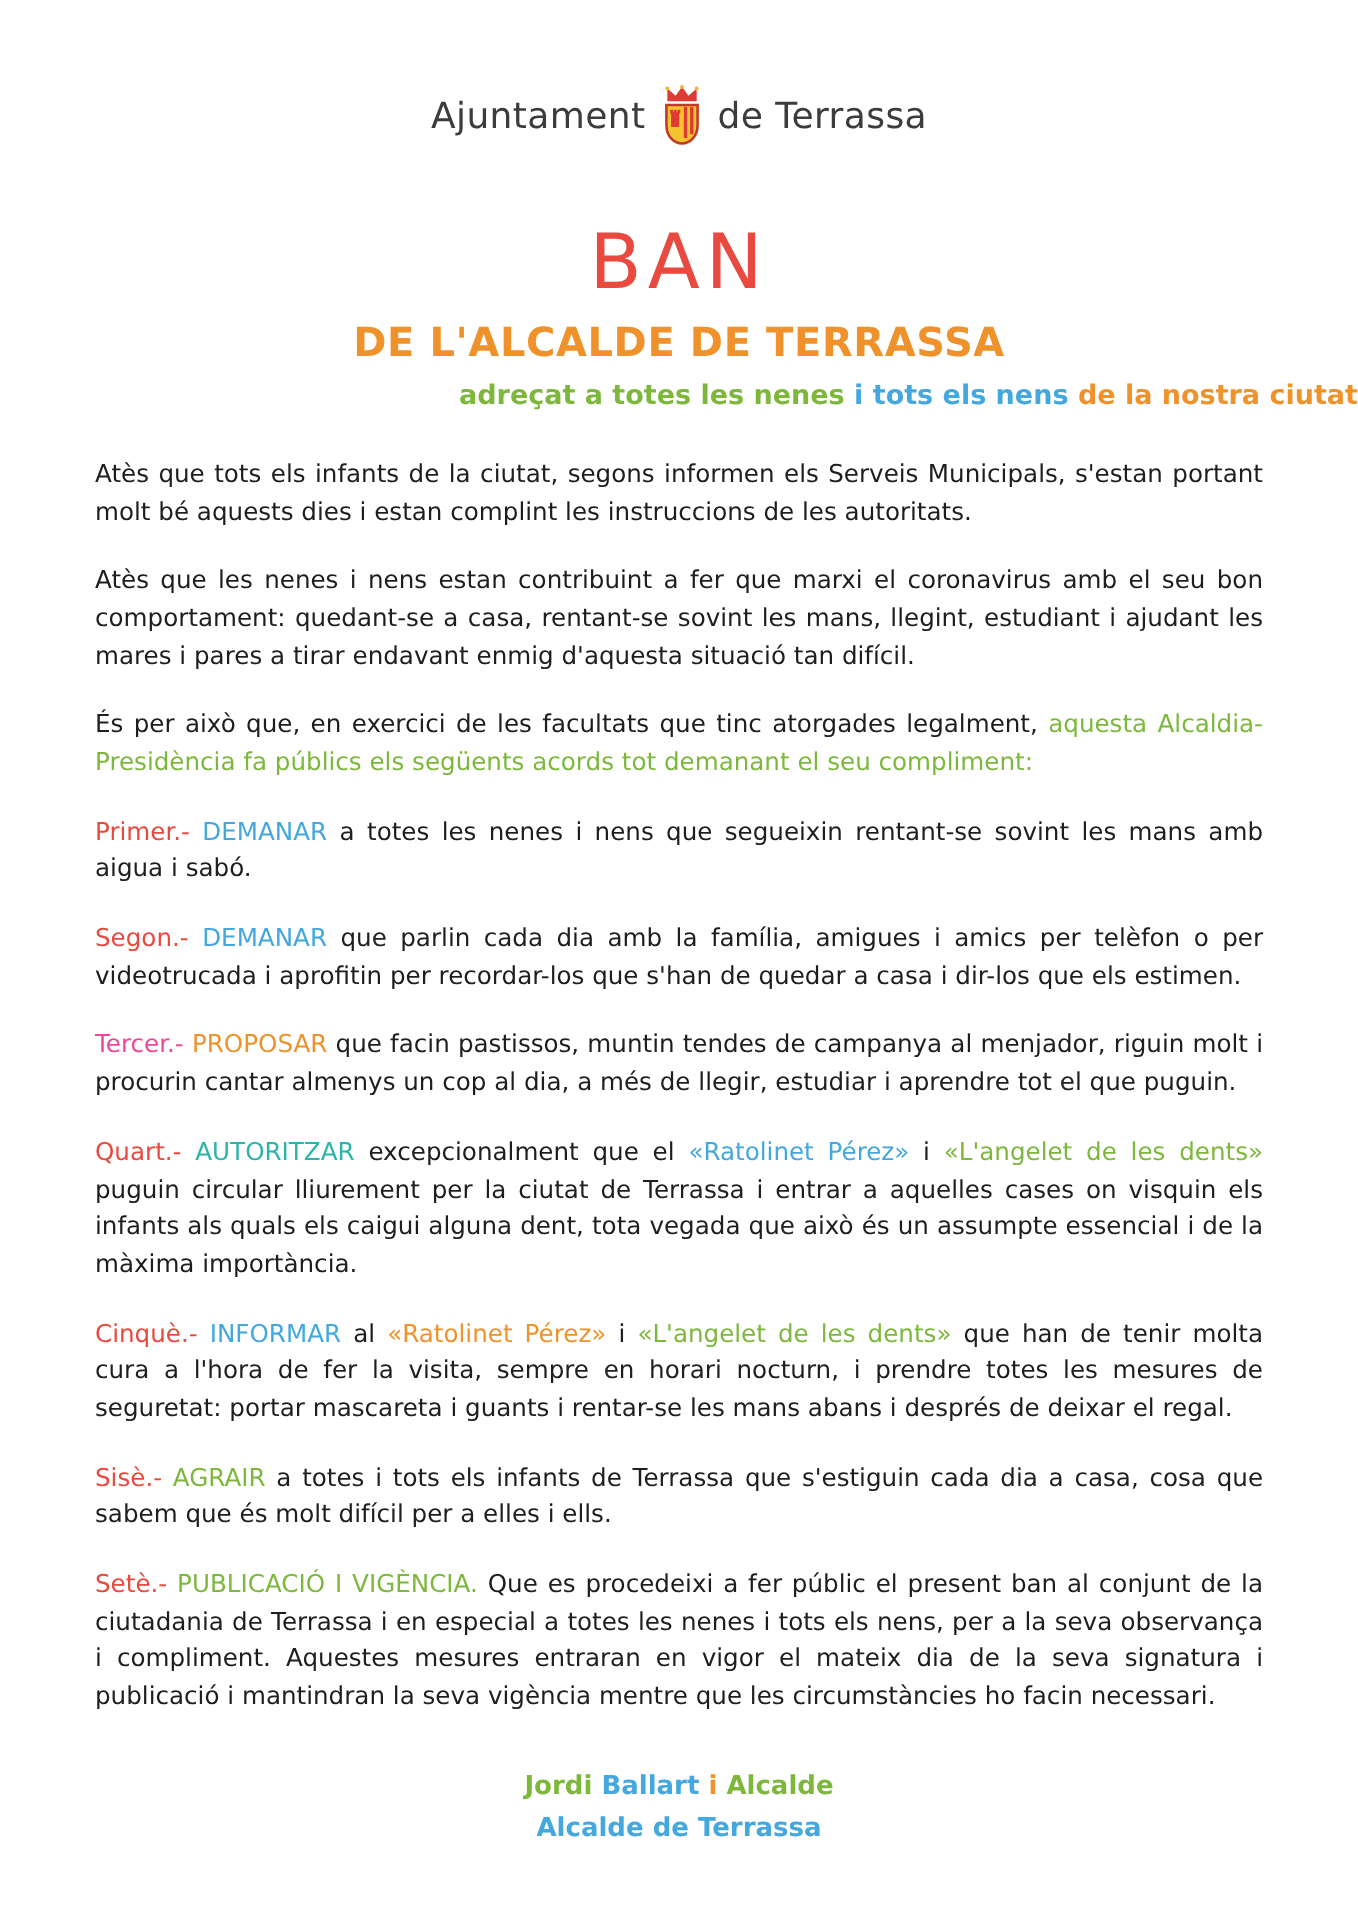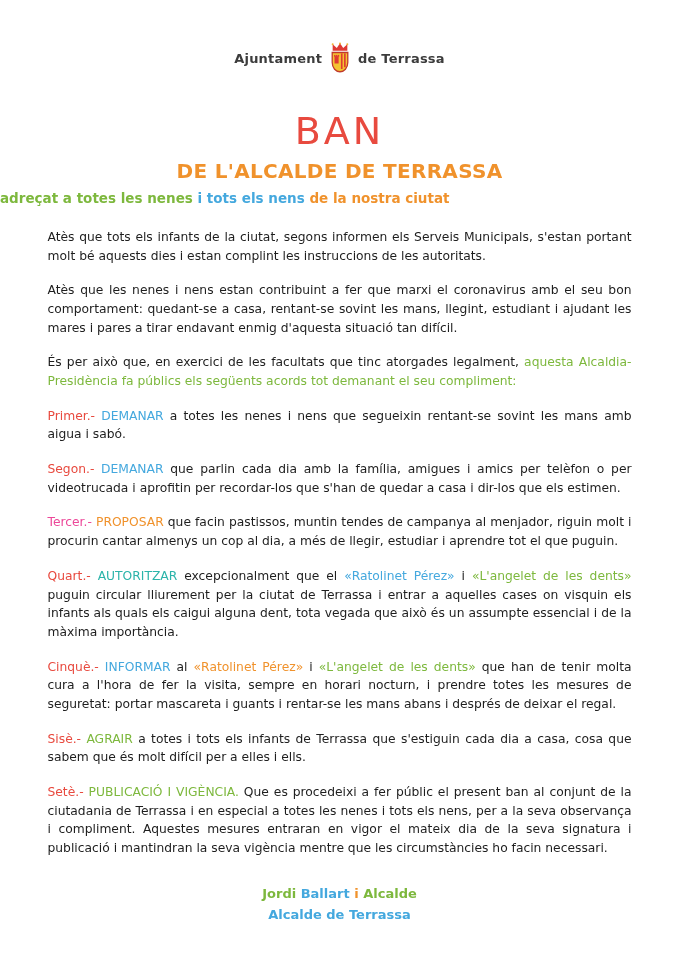--- a/index.html
+++ b/index.html
@@ -14,22 +14,22 @@
     overflow: hidden;
   }
   .header {
     display: flex;
     justify-content: center;
     align-items: center;
     gap: 7px;
     padding-top: 42px;
   }
   .brand {
-    font-size: 13px;
-    font-weight: bold;
+    font-size: 18px;
+    font-weight: normal;
     color: #3c3c3c;
     letter-spacing: 0.2px;
   }
   .logo-wrap { display: inline-flex; align-items: center; }
   .logo-wrap svg { width: 22px; height: 32px; display: block; }
   .title {
     text-align: center;
     font-size: 38px;
     font-weight: normal;
     letter-spacing: 3px;
@@ -37,21 +37,21 @@
     line-height: 1.05;
   }
   .subtitle {
     text-align: center;
     font-size: 20px;
     font-weight: bold;
     margin-top: 7px;
     letter-spacing: 0.3px;
   }
   .tagline {
-    text-align: left;
+    text-align: right;
     font-size: 13.5px;
     font-weight: bold;
     margin-top: 7px;
   }
   .doc-body {
     width: 584px;
     margin: 22px auto 0 auto;
     font-size: 12.3px;
     line-height: 1.52;
     color: #1e1e1e;

